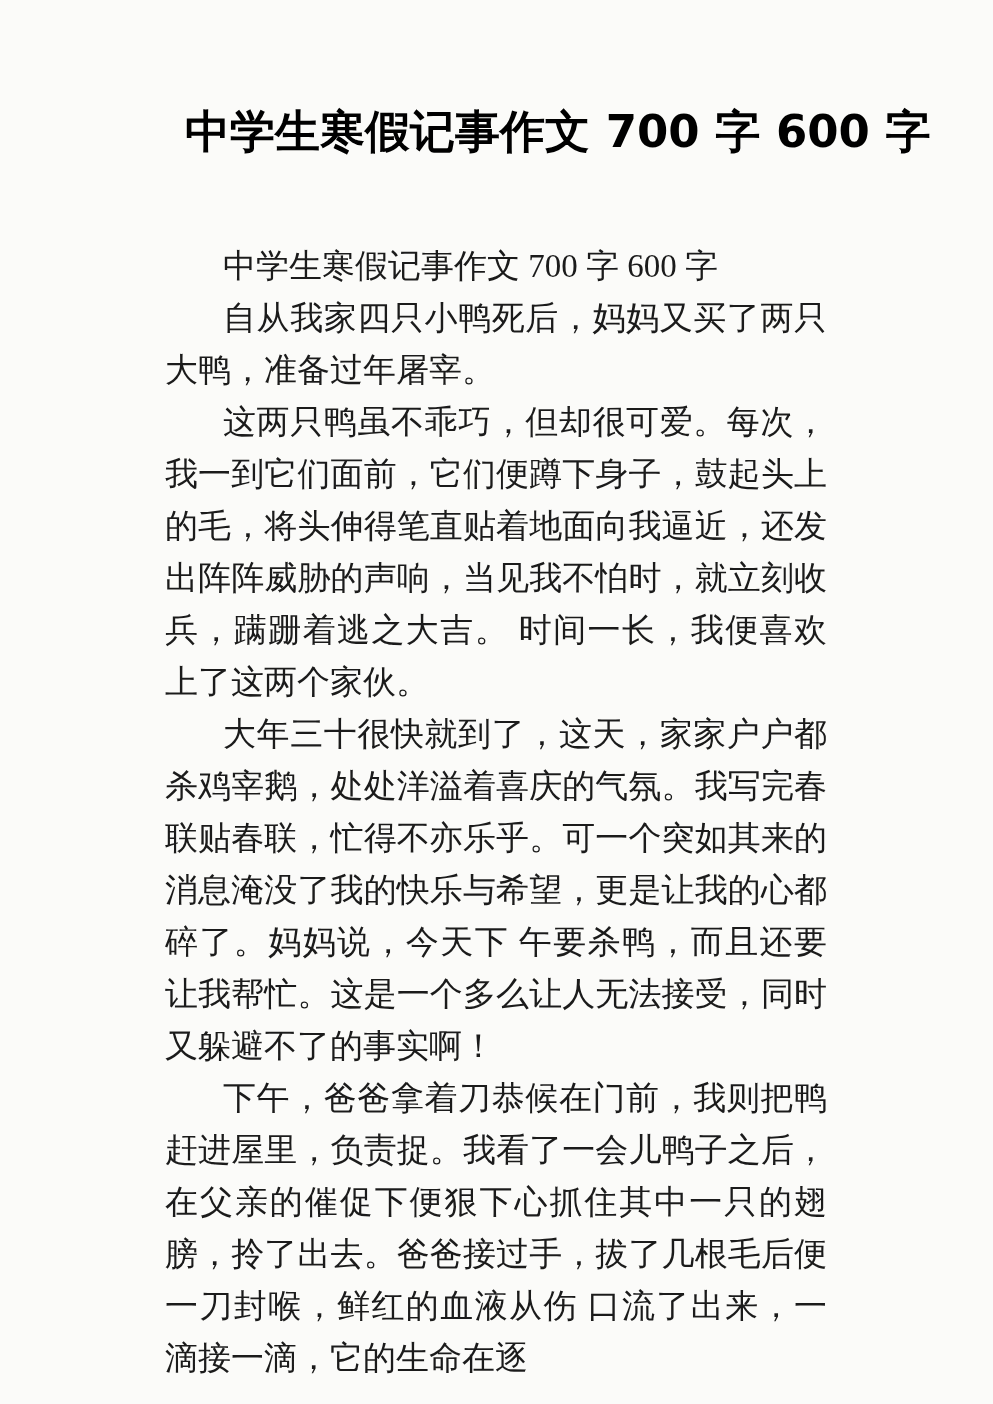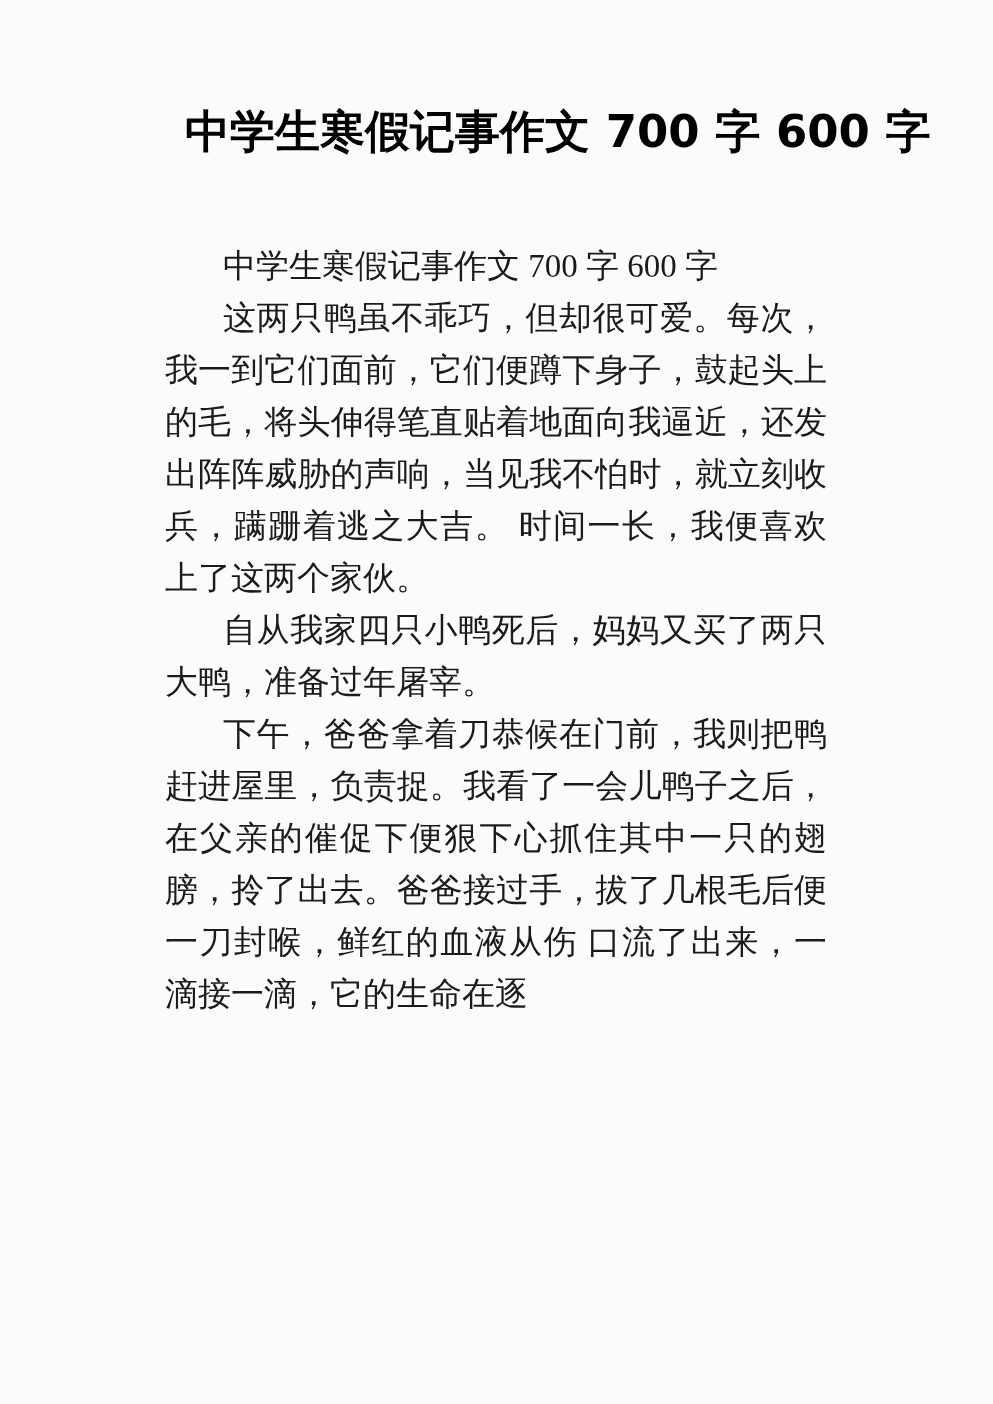--- a/index.html
+++ b/index.html
@@ -45,18 +45,19 @@
 </style>
 </head>
 <body>
 
 <div class="page">
 
   <h1 class="doc-title">中学生寒假记事作文 700 字 600 字</h1>
 
   <div class="article">
     <p class="para">中学生寒假记事作文 700 字 600 字</p>
+    <p class="para">自从我家四只小鸭死后，妈妈又买了两只大鸭，准备过年屠宰。</p>
     <p class="para">这两只鸭虽不乖巧，但却很可爱。每次，我一到它们面前，它们便蹲下身子，鼓起头上的毛，将头伸得笔直贴着地面向我逼近，还发出阵阵威胁的声响，当见我不怕时，就立刻收兵，蹒跚着逃之大吉。 时间一长，我便喜欢上了这两个家伙。</p>
-    <p class="para">自从我家四只小鸭死后，妈妈又买了两只大鸭，准备过年屠宰。</p>
+    <p class="para">大年三十很快就到了，这天，家家户户都杀鸡宰鹅，处处洋溢着喜庆的气氛。我写完春联贴春联，忙得不亦乐乎。可一个突如其来的消息淹没了我的快乐与希望，更是让我的心都碎了。妈妈说，今天下 午要杀鸭，而且还要让我帮忙。这是一个多么让人无法接受，同时又躲避不了的事实啊！</p>
     <p class="para">下午，爸爸拿着刀恭候在门前，我则把鸭赶进屋里，负责捉。我看了一会儿鸭子之后，在父亲的催促下便狠下心抓住其中一只的翅膀，拎了出去。爸爸接过手，拔了几根毛后便一刀封喉，鲜红的血液从伤 口流了出来，一滴接一滴，它的生命在逐</p>
   </div>
 
 </div>
 
 </body></html>

